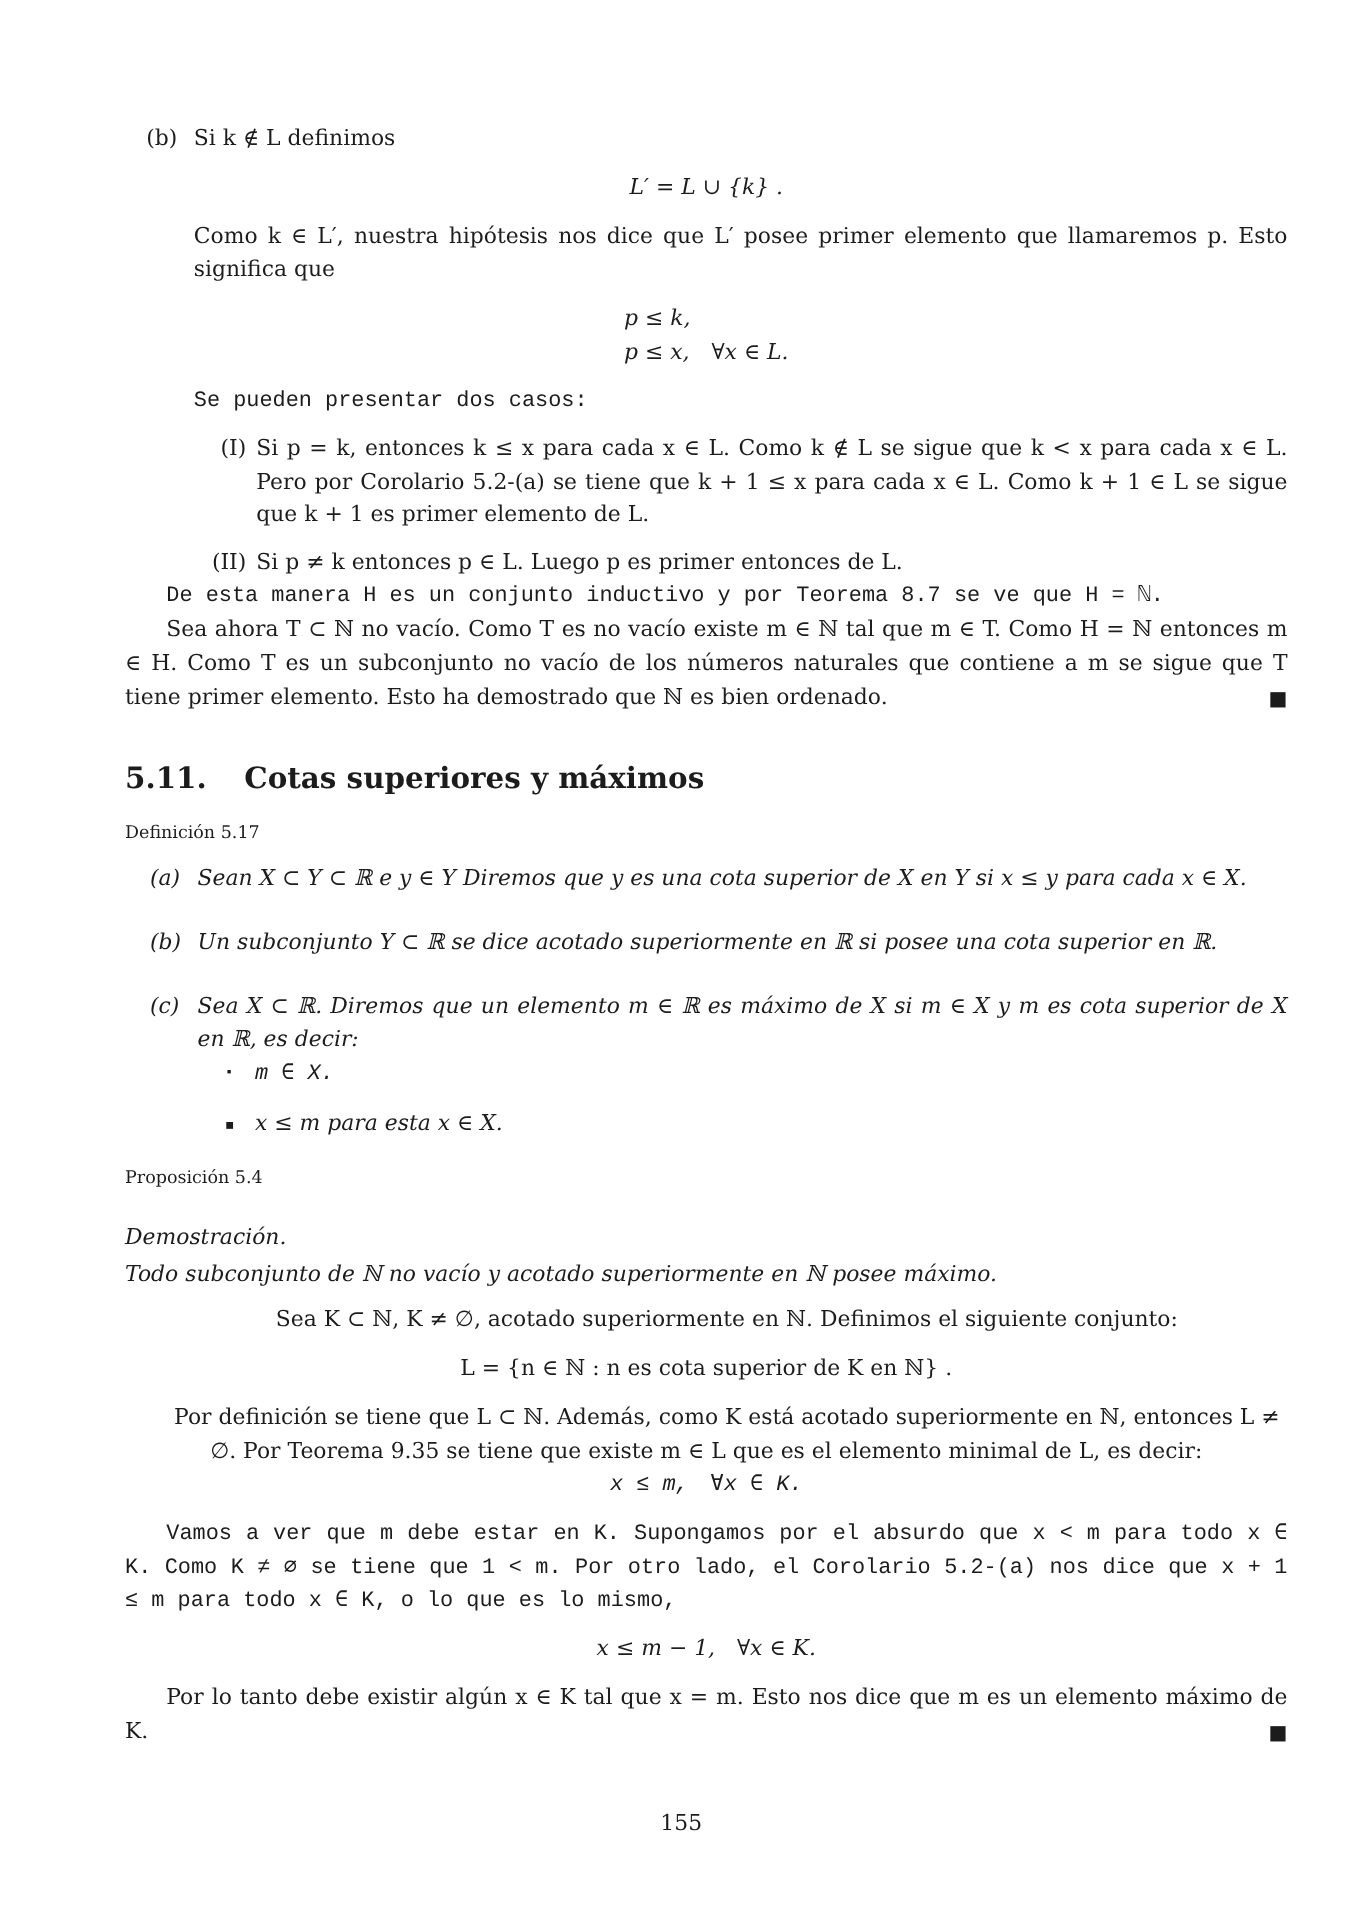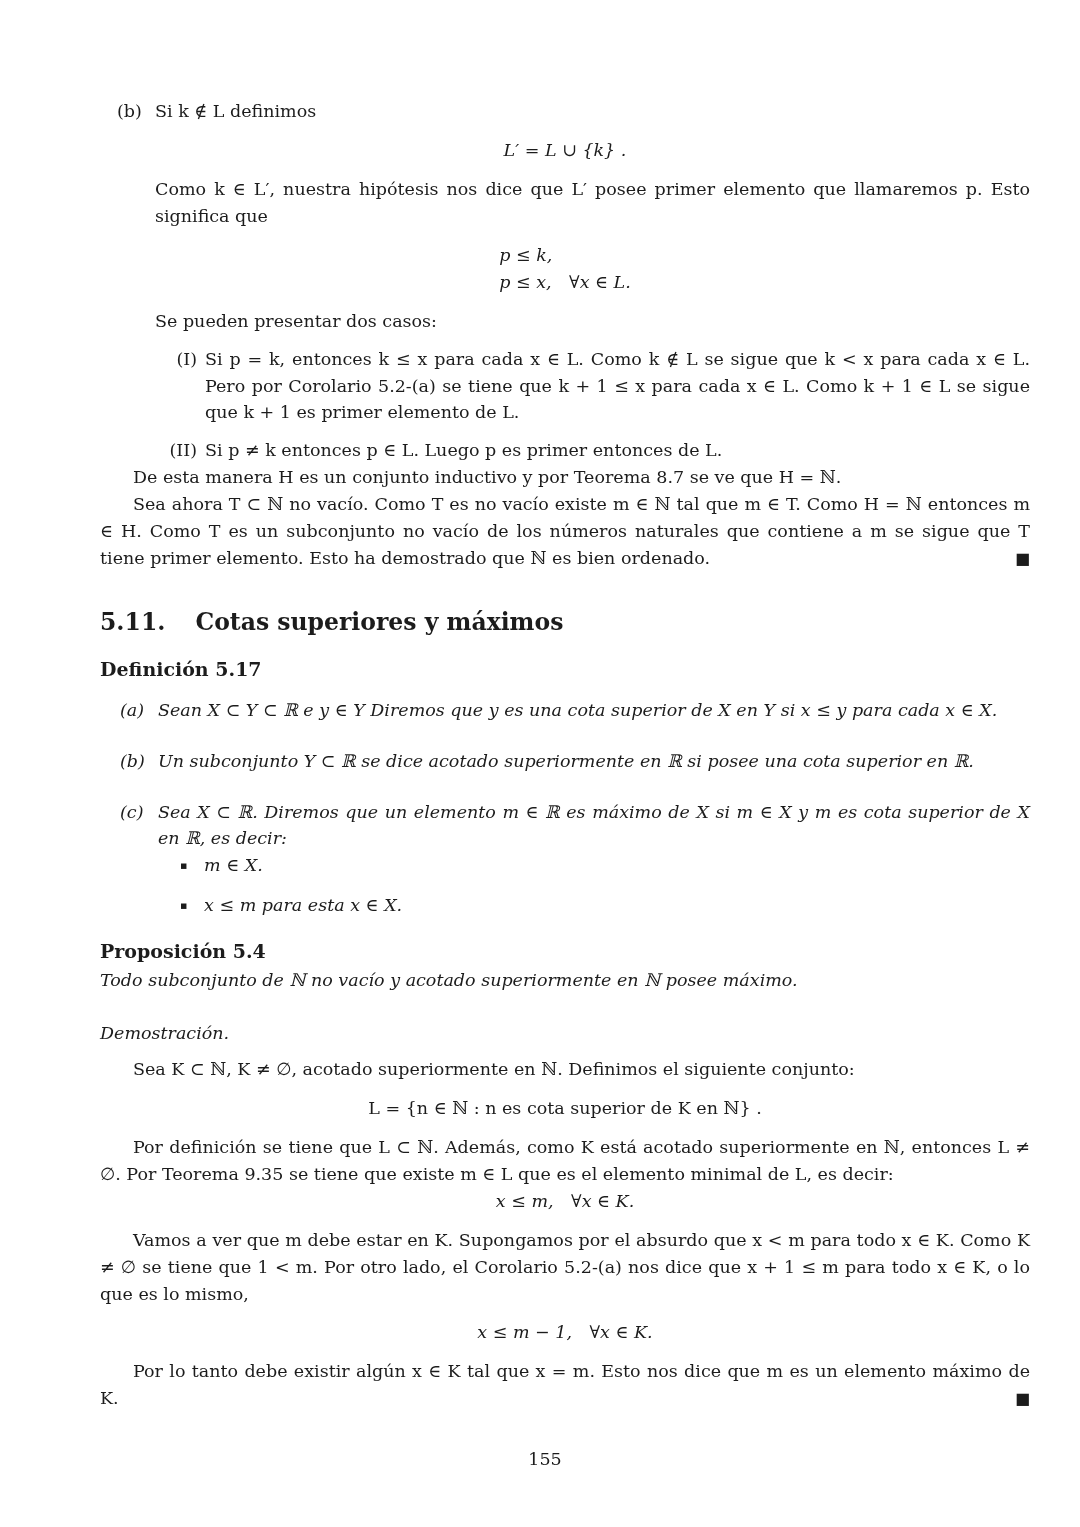--- a/index.html
+++ b/index.html
@@ -70,41 +70,41 @@
   .eq { text-align: center; margin: 12px 0; }
   .eq .inner {
     display: inline-block;
     text-align: left;
     white-space: pre-line;
   }
   .eq.math { font-style: italic; }
 
   .ml-55 { margin-left: 55px; }
   .indent { text-indent: 33px; }
-  .mt-sm { margin-top: 9px; }
-  .mt-md { margin-top: 0; }
+  .mt-sm { margin-top: 9px; text-align: center; }
+  .mt-md { margin-top: 0; font-family: Liberation Mono, monospace; }
   .mt-lg { margin-top: 24px; }
 
   .qed {
     float: right;
     font-size: 16px;
     line-height: 27px;
   }
 
   .section-heading {
     font-weight: bold;
     font-size: 23.5px;
     line-height: 1.25;
     margin-top: 36px;
   }
   .section-heading .num { margin-right: 30px; }
 
   .block-heading {
-    font-weight: bold;
-    font-size: 19px;
+    font-weight: normal;
+    font-size: 14px;
     line-height: 1.3;
   }
   .h-def { margin-top: 13px; }
   .h-prop { margin-top: 20px; }
   .statement { margin-top: 3px; }
   .proof-label { margin-top: 26px; }
 
   .pageno {
     position: absolute;
     bottom: 54px;
@@ -179,23 +179,23 @@
       <span class="sq">▪</span>
       <div class="body">m ∈ X.</div>
     </div>
 
     <div class="bullet it">
       <span class="sq">▪</span>
       <div class="body">x ≤ m para esta x ∈ X.</div>
     </div>
 
     <div class="block-heading h-prop">Proposición 5.4</div>
+    <p class="it proof-label">Demostración.</p>
+
     <p class="it statement">Todo subconjunto de ℕ no vacío y acotado superiormente en ℕ posee máximo.</p>
-
-    <p class="it proof-label">Demostración.</p>
 
     <p class="indent mt-sm">Sea K ⊂ ℕ, K ≠ ∅, acotado superiormente en ℕ. Definimos el siguiente conjunto:</p>
 
     <div class="eq">
       <span class="inner">L = {n ∈ ℕ : n es cota superior de K en ℕ} .</span>
     </div>
 
     <p class="indent just mt-sm">Por definición se tiene que L ⊂ ℕ. Además, como K está acotado superiormente en ℕ, entonces L ≠ ∅. Por Teorema 9.35 se tiene que existe m ∈ L que es el elemento minimal de L, es decir:</p>
 
     <div class="eq math mt-md">

